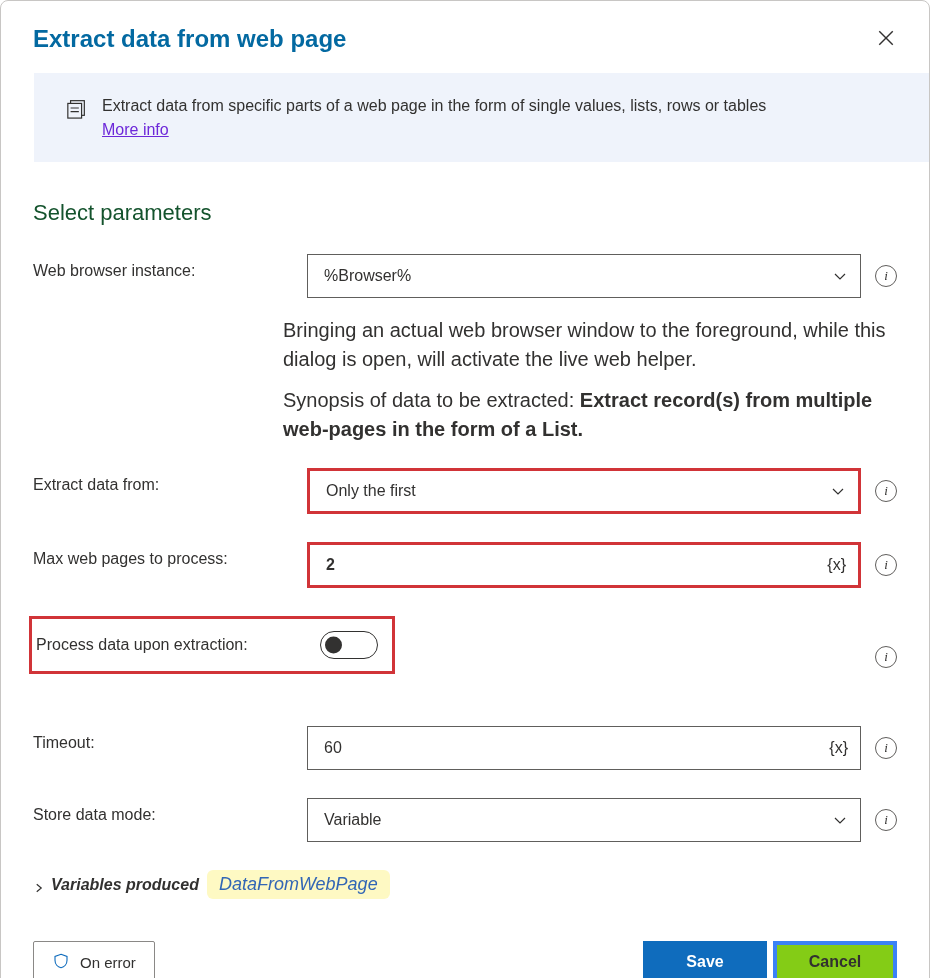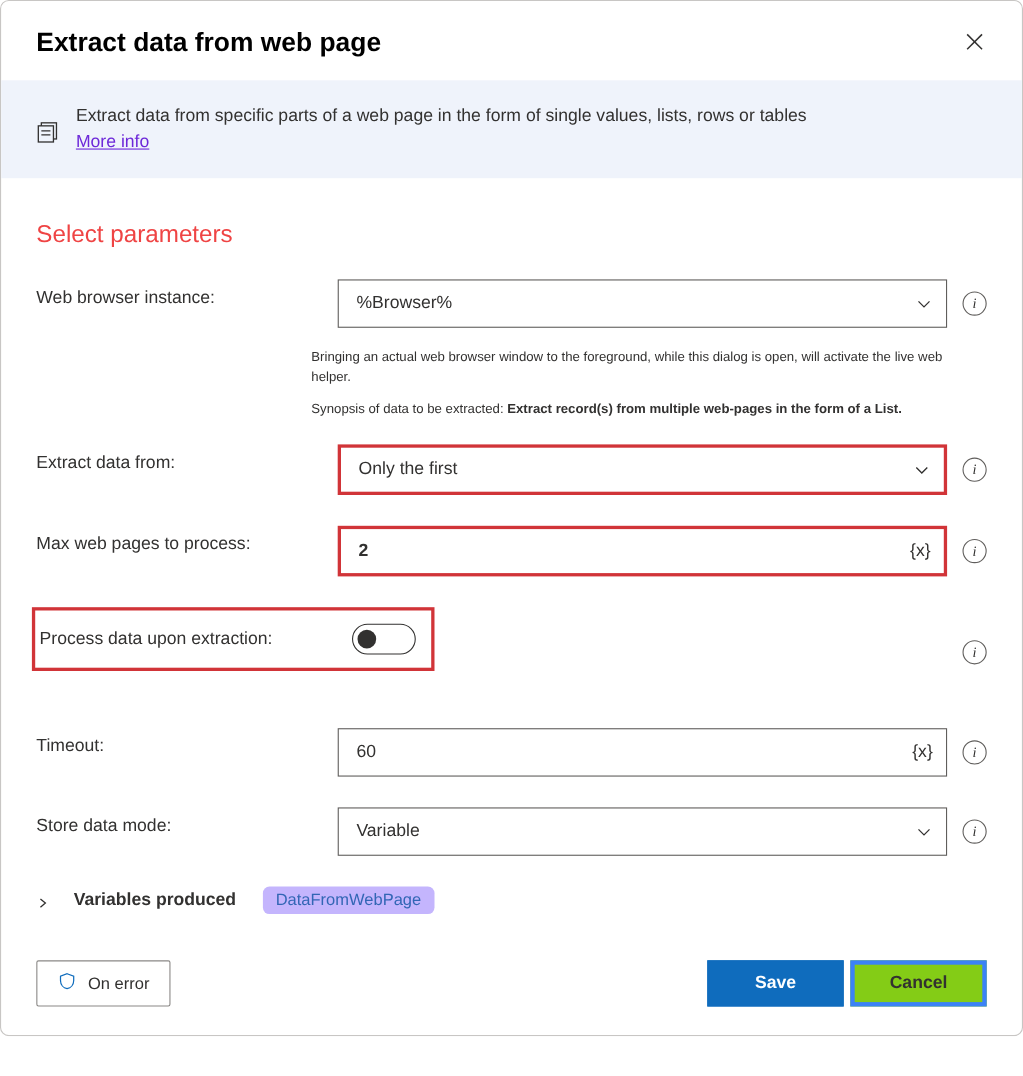--- a/index.html
+++ b/index.html
@@ -18,34 +18,35 @@
   }
   .dialog-header {
     display: flex;
     align-items: center;
     justify-content: space-between;
     padding: 24px 32px 20px 32px;
   }
   .dialog-title {
     font-size: 24px;
     font-weight: 600;
-    color: #000000;
+    color: #0369a1;
   }
   .close-btn {
     width: 20px;
     height: 20px;
     cursor: pointer;
     color: #323130;
   }
   .info-banner {
     background: #eff3fb;
     display: flex;
-    align-items: center;
+    align-items: flex-start;
     gap: 14px;
     padding: 22px 32px;
+    margin-left: 33px;
   }
   .info-banner .banner-icon {
     flex-shrink: 0;
     width: 22px;
     height: 22px;
     color: #323130;
     margin-top: 2px;
   }
   .info-banner .banner-body {
     font-size: 16px;
@@ -58,21 +59,21 @@
     text-decoration: underline;
     margin-top: 2px;
     cursor: pointer;
   }
   .content {
     padding: 20px 32px 10px 32px;
   }
   .section-heading {
     font-size: 22px;
     font-weight: 400;
-    color: #ef4444;
+    color: #14532d;
     margin: 18px 0 28px 0;
   }
   .form-row {
     display: flex;
     align-items: flex-start;
     margin-bottom: 28px;
     gap: 24px;
   }
   .form-row .label-col {
     width: 250px;
@@ -142,21 +143,21 @@
     align-items: center;
     justify-content: center;
     font-size: 13px;
     font-family: Georgia, serif;
     font-style: italic;
     cursor: pointer;
   }
   .help-text {
     margin: -10px 0 24px 0;
     padding-left: 250px;
-    font-size: 12px;
+    font-size: 20px;
     line-height: 1.45;
     color: #323130;
     max-width: 855px;
   }
   .help-text p { margin: 0 0 12px 0; }
   .help-text .bold { font-weight: 700; }
 
   .process-row-wrap {
     border: 3px solid #d13438;
     display: inline-flex;
@@ -197,37 +198,38 @@
     transform: translateY(-50%);
     width: 17px;
     height: 17px;
     border-radius: 50%;
     background: #323130;
   }
 
   .vars-row {
     display: flex;
     align-items: center;
-    gap: 24px;
+    gap: 8px;
     margin: 10px 0 14px 0;
+    font-style: italic;
   }
   .vars-row .caret {
     width: 10px; height: 10px;
     color:#323130;
   }
   .vars-row .vlabel {
     font-size: 16px;
     font-weight: 600;
   }
   .var-chip {
-    background: #c4b5fd;
+    background: #fef9c3;
     color: #3266b5;
     padding: 4px 12px;
     border-radius: 6px;
-    font-size: 15px;
+    font-size: 18px;
     cursor: pointer;
   }
 
   .footer {
     display: flex;
     align-items: center;
     padding: 18px 32px 26px 32px;
   }
   .on-error-btn {
     display: inline-flex;

